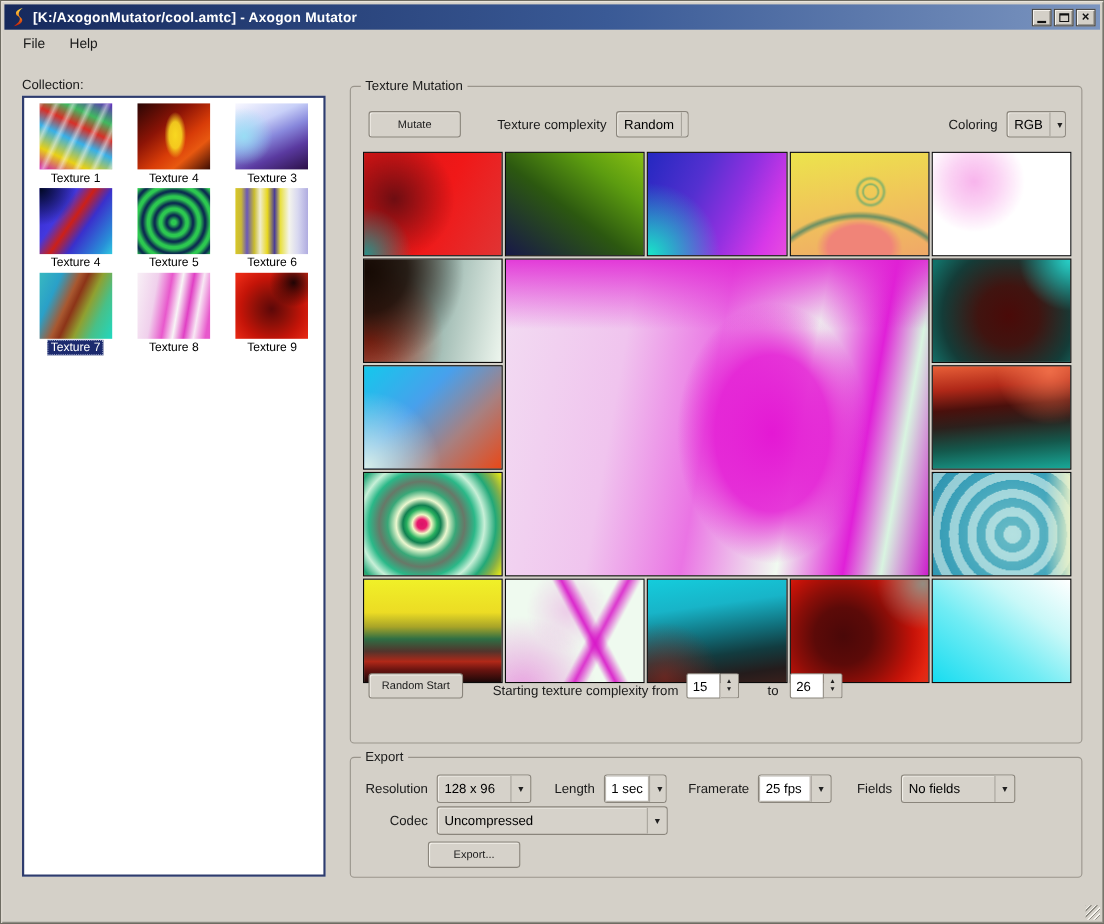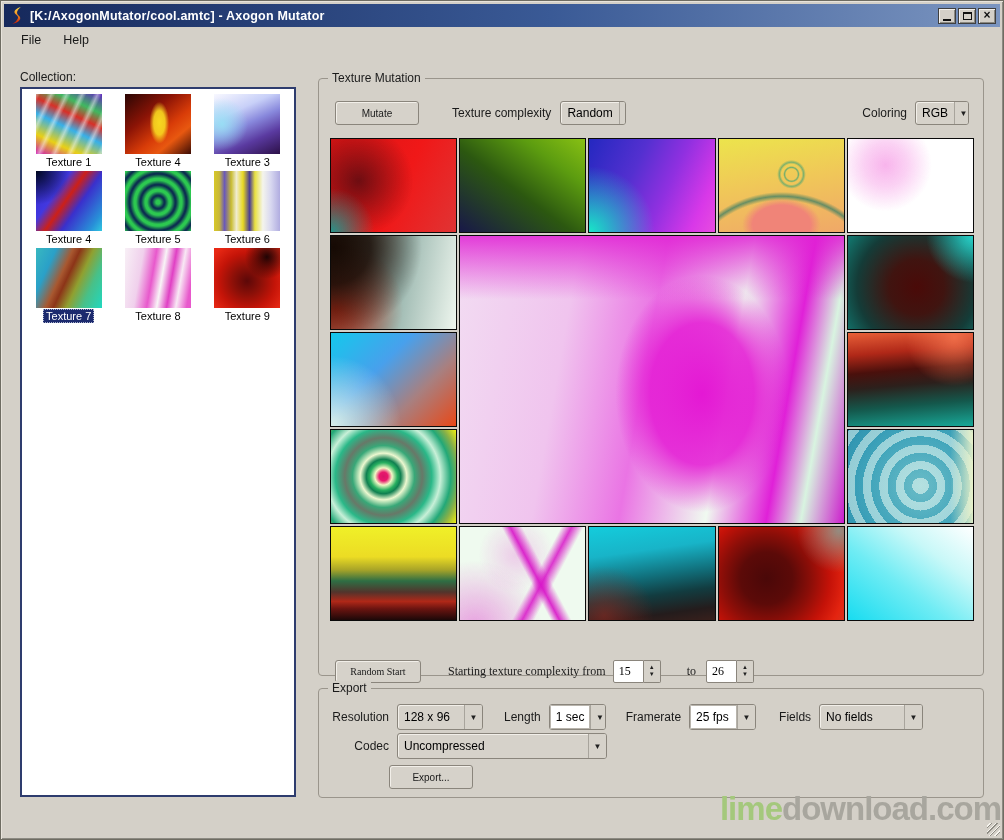--- a/index.html
+++ b/index.html
@@ -64,21 +64,21 @@
   .combo-arrow { width:18px; flex:0 0 auto; border-left:1px solid #a8a49c; display:flex; align-items:center; justify-content:center; font-size:8px; color:#202020; background:#d6d2ca; }
   
   .tgrid {
     position:absolute; left:11px; top:59px; width:644px; height:483px;
     display:grid; grid-template-columns:repeat(5,1fr); grid-template-rows:repeat(5,1fr); gap:2px;
   }
   .cell { border:1px solid #0a0a0a; }
   .cell.big { grid-column:2/5; grid-row:2/5; }
   
   .controls-row { position:absolute; left:16px; right:14px; top:22px; height:24px; display:flex; align-items:center; }
-  .start-row { position:absolute; left:16px; top:580px; height:24px; display:flex; align-items:center;font-family:Liberation Serif, serif; }
+  .start-row { position:absolute; left:16px; top:532px; height:24px; display:flex; align-items:flex-end; }
   .spinbox { display:flex; height:23px; margin-left:7px; }
   .spin-val { width:31px; background:#fff; border:1px solid #8a857c; border-radius:2px 0 0 2px; font-size:12px; display:flex; align-items:center; padding-left:5px; }
   .spin-btns { width:17px; border:1px solid #8a857c; border-left:none; border-radius:0 2px 2px 0; background:#d6d2ca; display:flex; flex-direction:column; align-items:center; justify-content:center; }
   .spin-btns span { font-size:6px; line-height:7px; color:#202020; }
   
   .exp-row1 { position:absolute; left:12px; top:15px; height:26px; display:flex; align-items:center; }
   .exp-row2 { position:absolute; left:12px; top:44px; height:26px; display:flex; align-items:center; }
   .exp-btn-row { position:absolute; left:70px; top:76px; }
   .exp-label-r { text-align:right; margin-right:8px; }
   
@@ -258,19 +258,16 @@
         <span class="combo-val">Uncompressed</span>
         <span class="combo-arrow">▼</span>
       </div>
     </div>
 
     <div class="exp-btn-row">
       <button class="btn" style="width:84px;height:24px;">Export...</button>
     </div>
   </div>
 
-  <div class="watermark">
-    <span class="wm-lime">lime</span><span class="wm-rest">download.com</span>
-  </div>
 
   <div class="resize-grip"></div>
 
 </div>
 
 </body></html>

